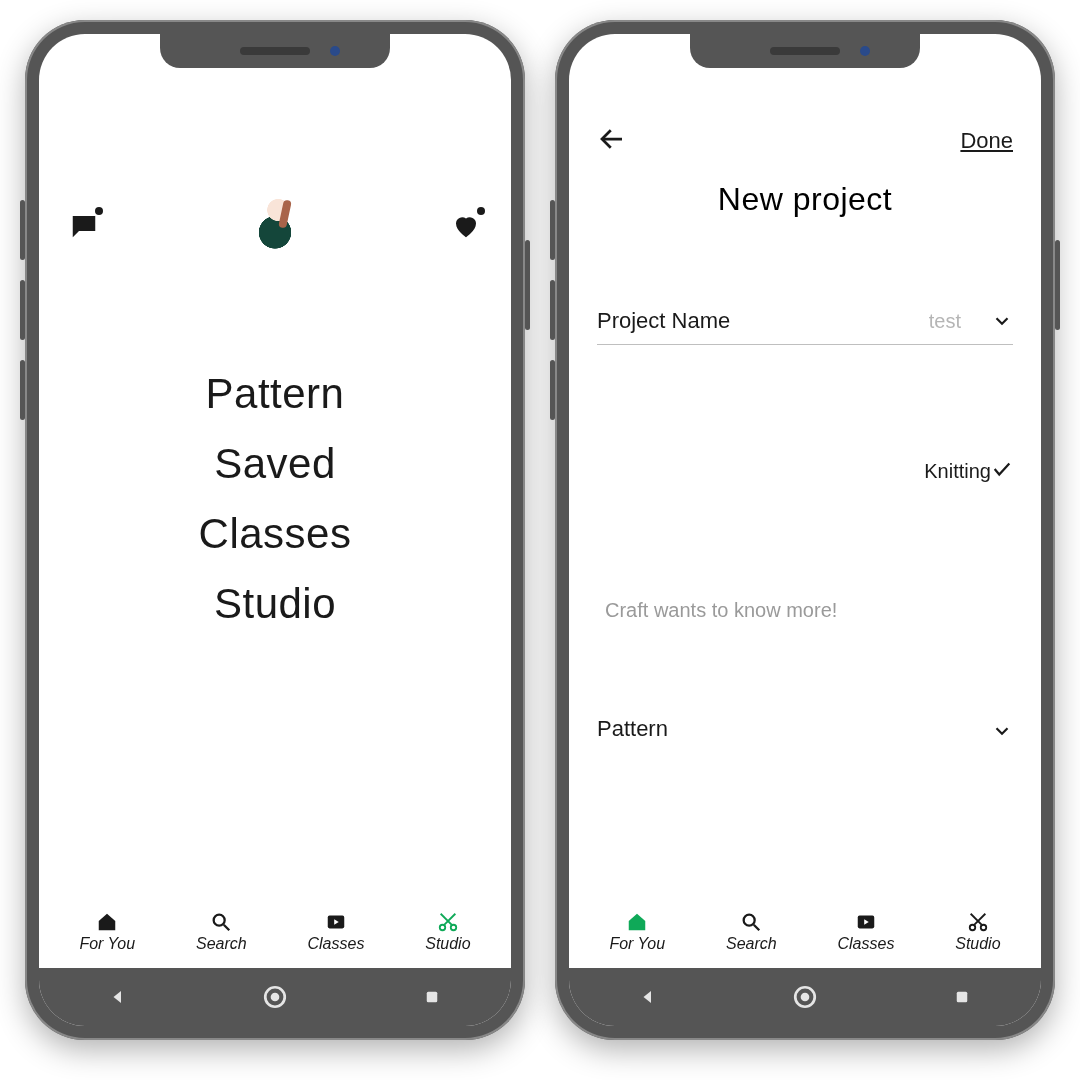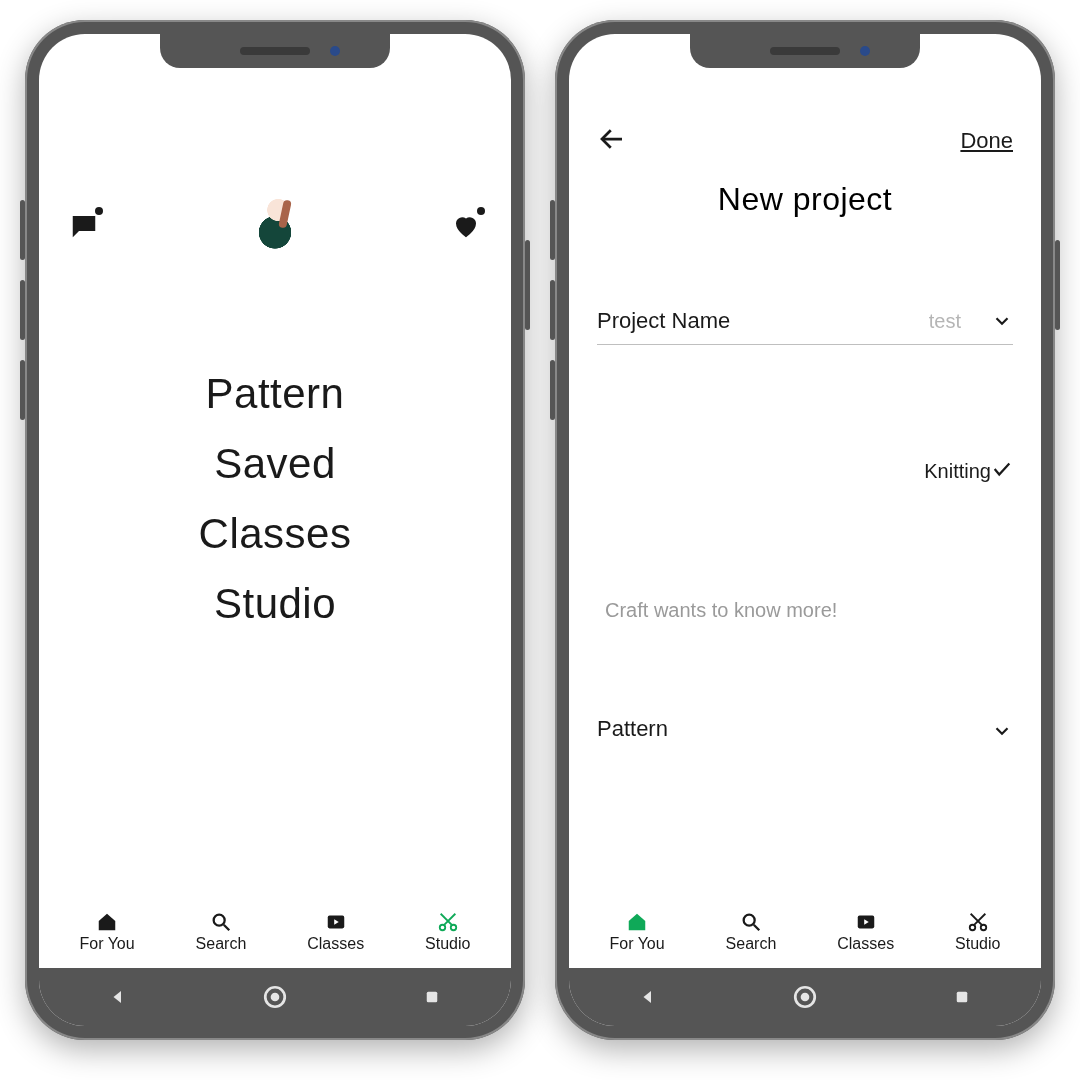--- a/index.html
+++ b/index.html
@@ -104,20 +104,21 @@
     letter-spacing: 0.5px;
   }
   
   .tabbar {
     flex: 0 0 70px;
     display: flex;
     justify-content: space-around;
     align-items: center;
     padding: 4px 10px 6px;
     border-top: 0;
+    font-style: italic;
   }
   .tab {
     display: flex; flex-direction: column; align-items: center;
     font-size: 16px; color:#1a1a1a; cursor:pointer; gap:2px;
   }
   .tab svg { width:24px; height:22px; fill:#1a1a1a; }
   .tab.active svg { fill:#0fa958; }
   
   .android-nav {
     flex: 0 0 58px;

